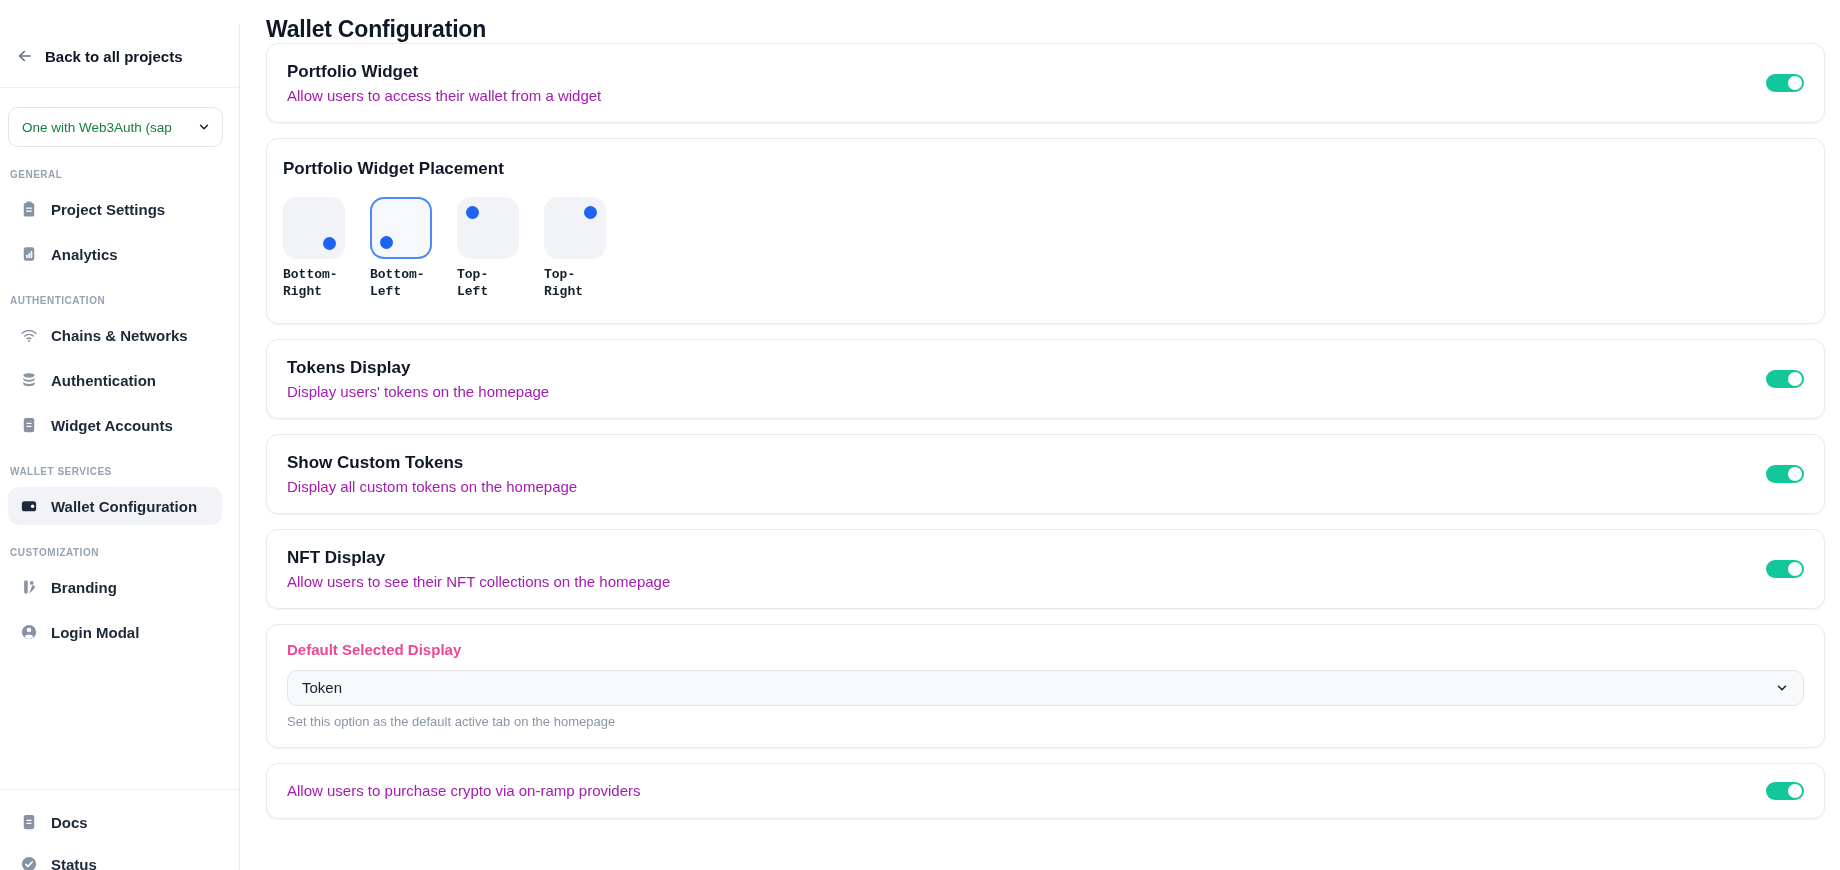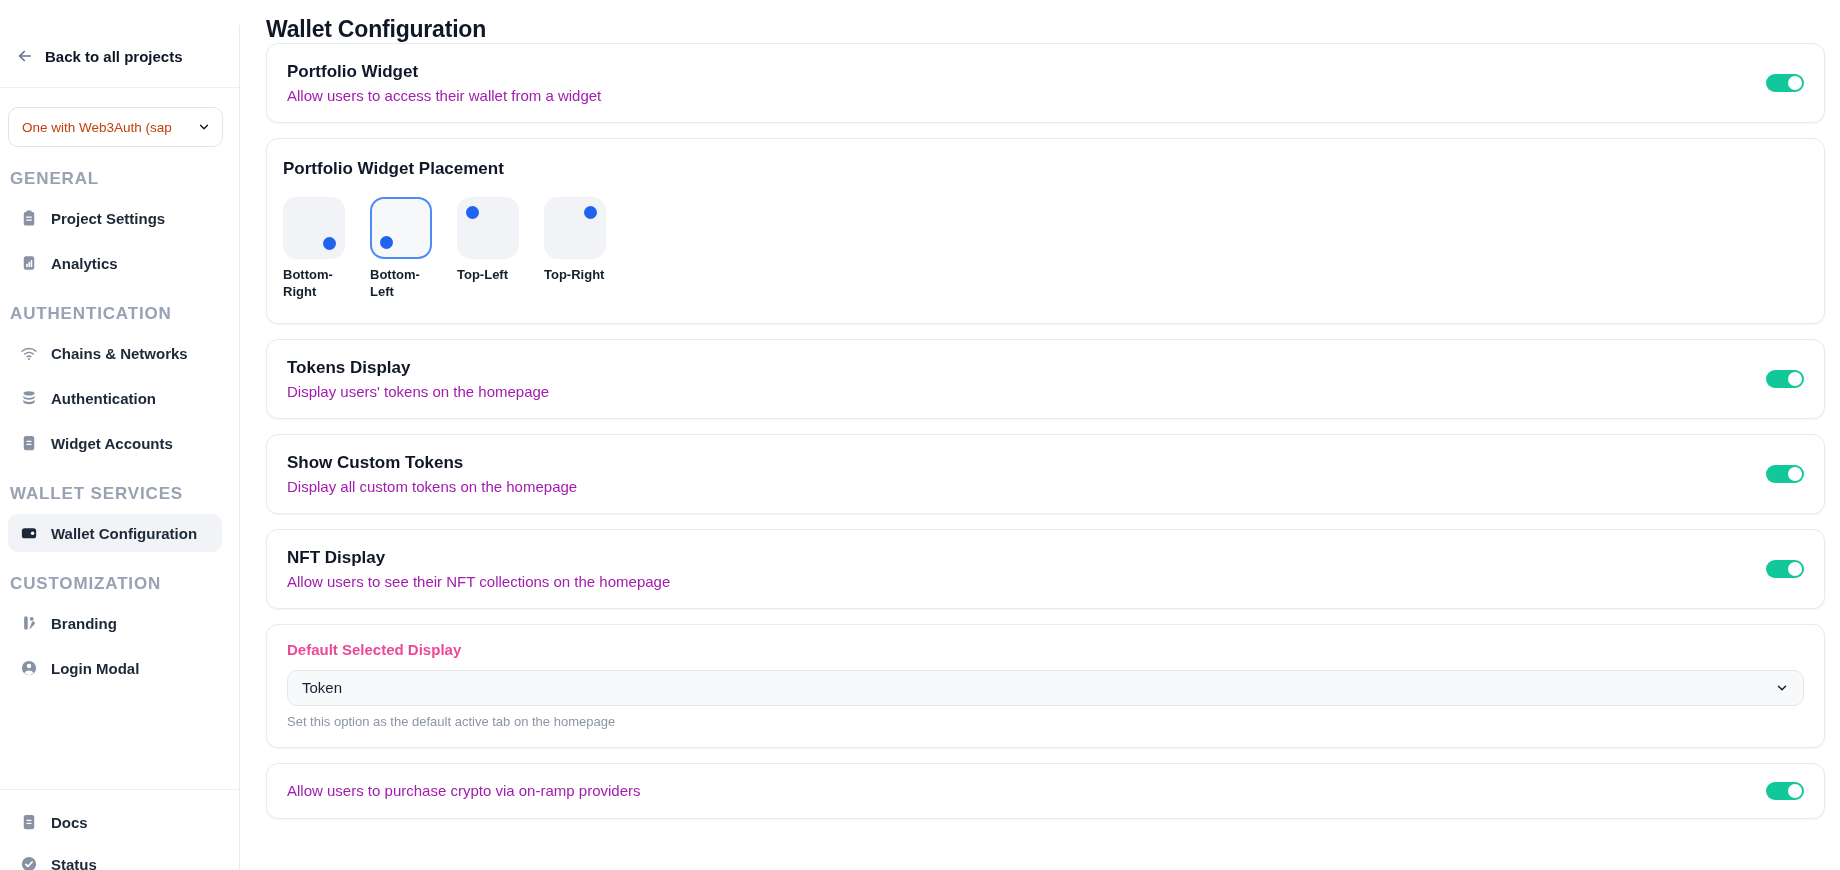--- a/index.html
+++ b/index.html
@@ -26,26 +26,26 @@
   .back-arrow { color:#667085; display:flex; }
   .back-label { font-size:15px; font-weight:700; color:#101828; }
   .project-select {
     margin:19px 16px 0 8px; height:40px;
     border:1px solid #dfe4ea; border-radius:10px;
     background:#fff;
     display:flex; align-items:center; justify-content:space-between;
     padding:0 11px 0 13px; cursor:pointer;
   }
   .project-select-value {
-    font-size:13.5px; font-weight:500; color:#c2410c;
+    font-size:13.5px; font-weight:500; color:#15803d;
     white-space:nowrap; overflow:hidden; max-width:168px;
   }
   .nav { padding:0 17px 0 8px; }
   .section-label {
-    font-size:17px; font-weight:700; letter-spacing:.05em;
+    font-size:10px; font-weight:700; letter-spacing:.05em;
     color:#98a2b3; margin:22px 0 10px 2px;
   }
   .nav-item {
     height:38px; display:flex; align-items:center; gap:13px;
     padding:0 12px; border-radius:10px; margin-bottom:7px;
     font-size:15px; font-weight:600; color:#1d2939; cursor:pointer;
   }
   .nav-item .icn { color:#8792a2; display:flex; flex:0 0 18px; }
   .nav-item.selected { background:#f1f3f6; }
   .nav-item.selected .icn { color:#1d2939; }
@@ -74,21 +74,21 @@
     flex:0 0 38px; cursor:pointer; background:#12c79a;
   }
   .toggle .knob {
     position:absolute; top:2px; right:2px; width:14px; height:14px;
     border-radius:50%; background:#fff;
   }
   
   .placement-card { padding:20px 16px 22px; }
   .placement-title { font-size:17px; font-weight:700; color:#101828; margin-bottom:18px; }
   .placement-row { display:flex; gap:25px; }
-  .placement-option { width:62px; cursor:pointer; }
+  .placement-option { width:62px; cursor:pointer;font-family:Liberation Mono, monospace; }
   .tile {
     width:62px; height:62px; border-radius:14px; background:#f1f3f6;
     position:relative;
   }
   .tile.selected { border:2px solid #4d8bf8; background:#f6f8fa; }
   .dot {
     position:absolute; width:13px; height:13px; border-radius:50%;
     background:#1f63f0;
   }
   .dot.bottom-right { right:9px; bottom:9px; }

